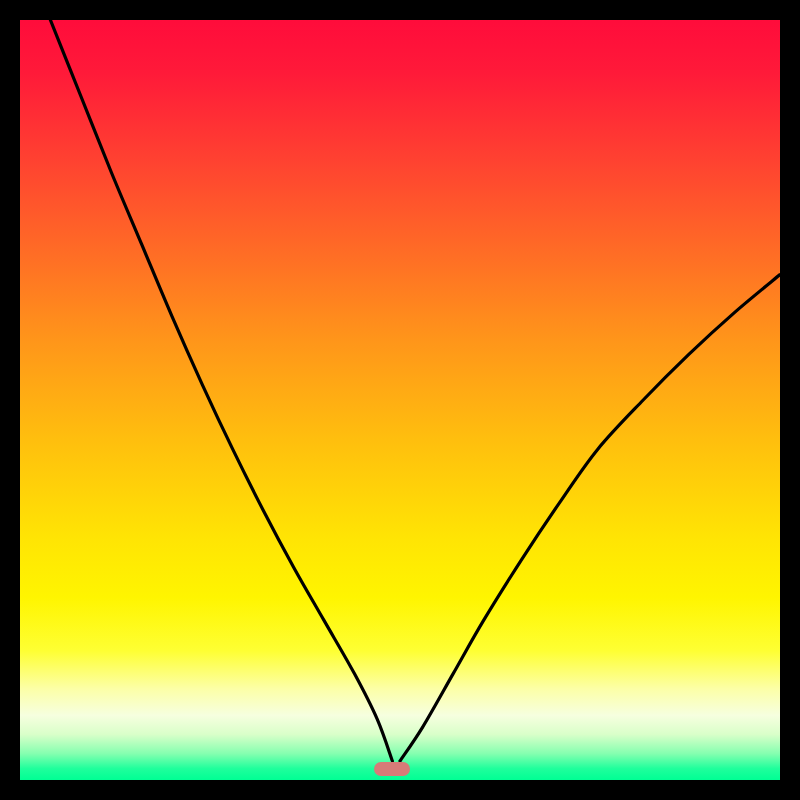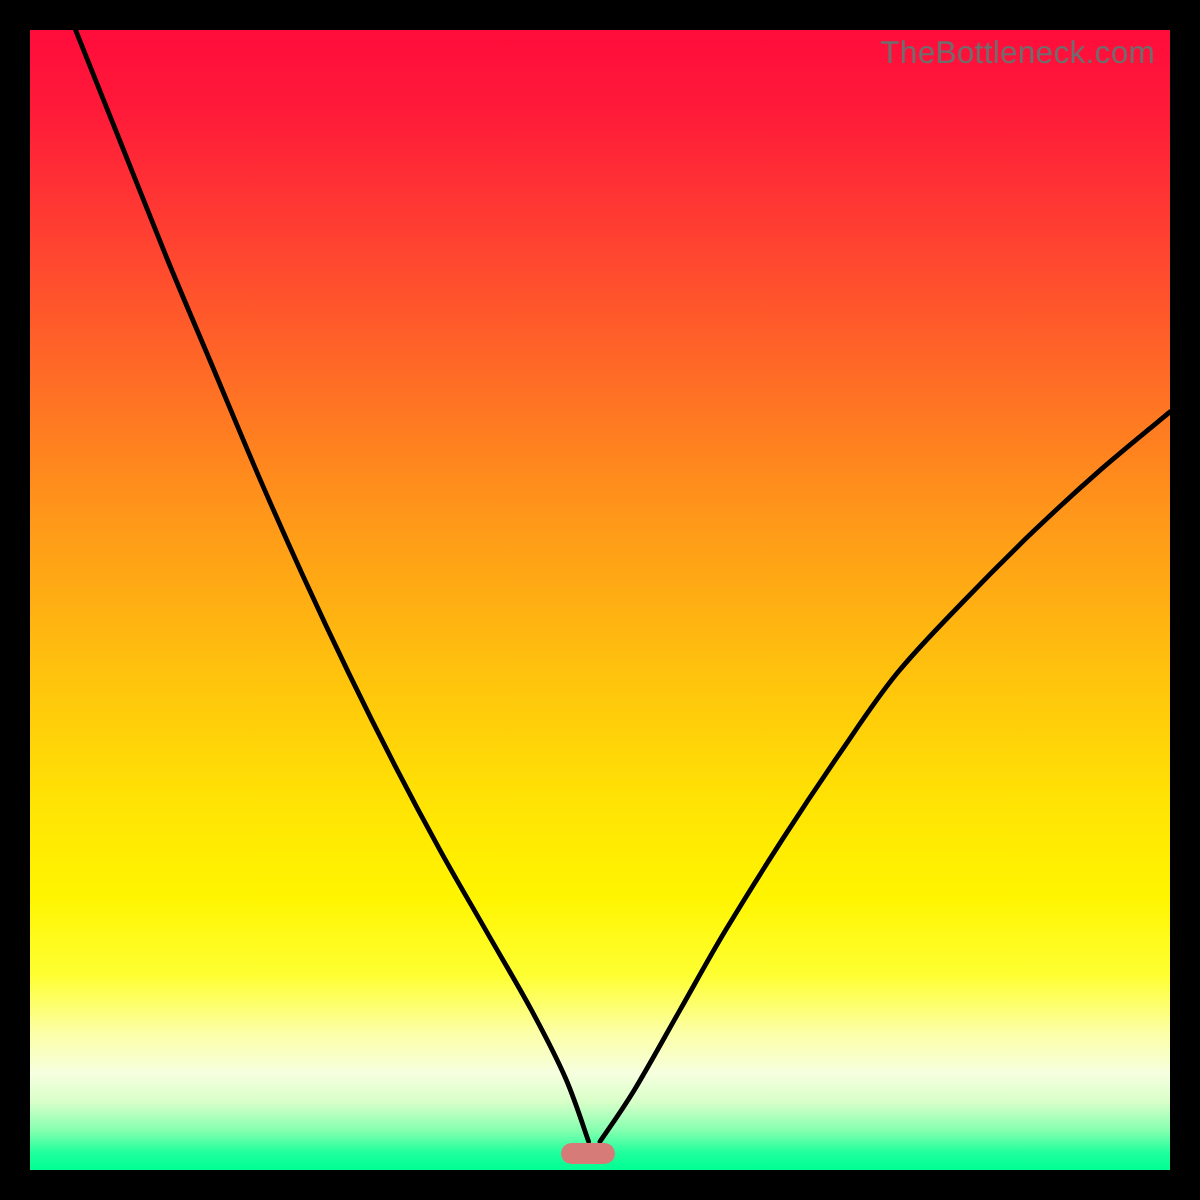--- a/index.html
+++ b/index.html
@@ -80,15 +80,14 @@
       </defs>
       <rect x="0" y="0" width="760" height="760" fill="url(#bg)"></rect>
     </svg>
 
     <svg class="curve" viewBox="0 0 760 760" preserveAspectRatio="none">
       <path id="curve-path" d="M 30.40 0.00 C 35.47 12.67, 50.67 50.67, 60.80 76.00 C 70.93 101.33, 81.07 127.30, 91.20 152.00 C 101.33 176.70, 111.47 200.13, 121.60 224.20 C 131.73 248.27, 141.87 272.97, 152.00 296.40 C 162.13 319.83, 172.27 342.63, 182.40 364.80 C 192.53 386.97, 202.67 408.50, 212.80 429.40 C 222.93 450.30, 233.07 470.57, 243.20 490.20 C 253.33 509.83, 263.47 528.83, 273.60 547.20 C 283.73 565.57, 293.87 582.67, 304.00 600.40 C 314.13 618.13, 325.53 637.13, 334.40 653.60 C 343.27 670.07, 350.87 684.63, 357.20 699.20 C 363.53 713.77, 369.87 734.03, 372.40 741.00 M 380.00 741.00 C 383.80 735.30, 393.93 721.37, 402.80 706.80 C 411.67 692.23, 423.07 671.33, 433.20 653.60 C 443.33 635.87, 452.20 619.40, 463.60 600.40 C 475.00 581.40, 488.93 559.23, 501.60 539.60 C 514.27 519.97, 526.93 500.97, 539.60 482.60 C 552.27 464.23, 563.67 446.50, 577.60 429.40 C 591.53 412.30, 608.00 395.83, 623.20 380.00 C 638.40 364.17, 653.60 348.97, 668.80 334.40 C 684.00 319.83, 699.20 305.90, 714.40 292.60 C 729.60 279.30, 752.40 260.93, 760.00 254.60" fill="none" stroke="#000" stroke-width="3.2" stroke-linecap="round" stroke-linejoin="round"></path>
     </svg>
 
     <div class="marker" style="left: 372.4px; top: 748.6px; background: rgb(215, 123, 120);"></div>
 
-    <div class="watermark">TheBottleneck.com</div>
   </div>
 </div>
 
 </body></html>

